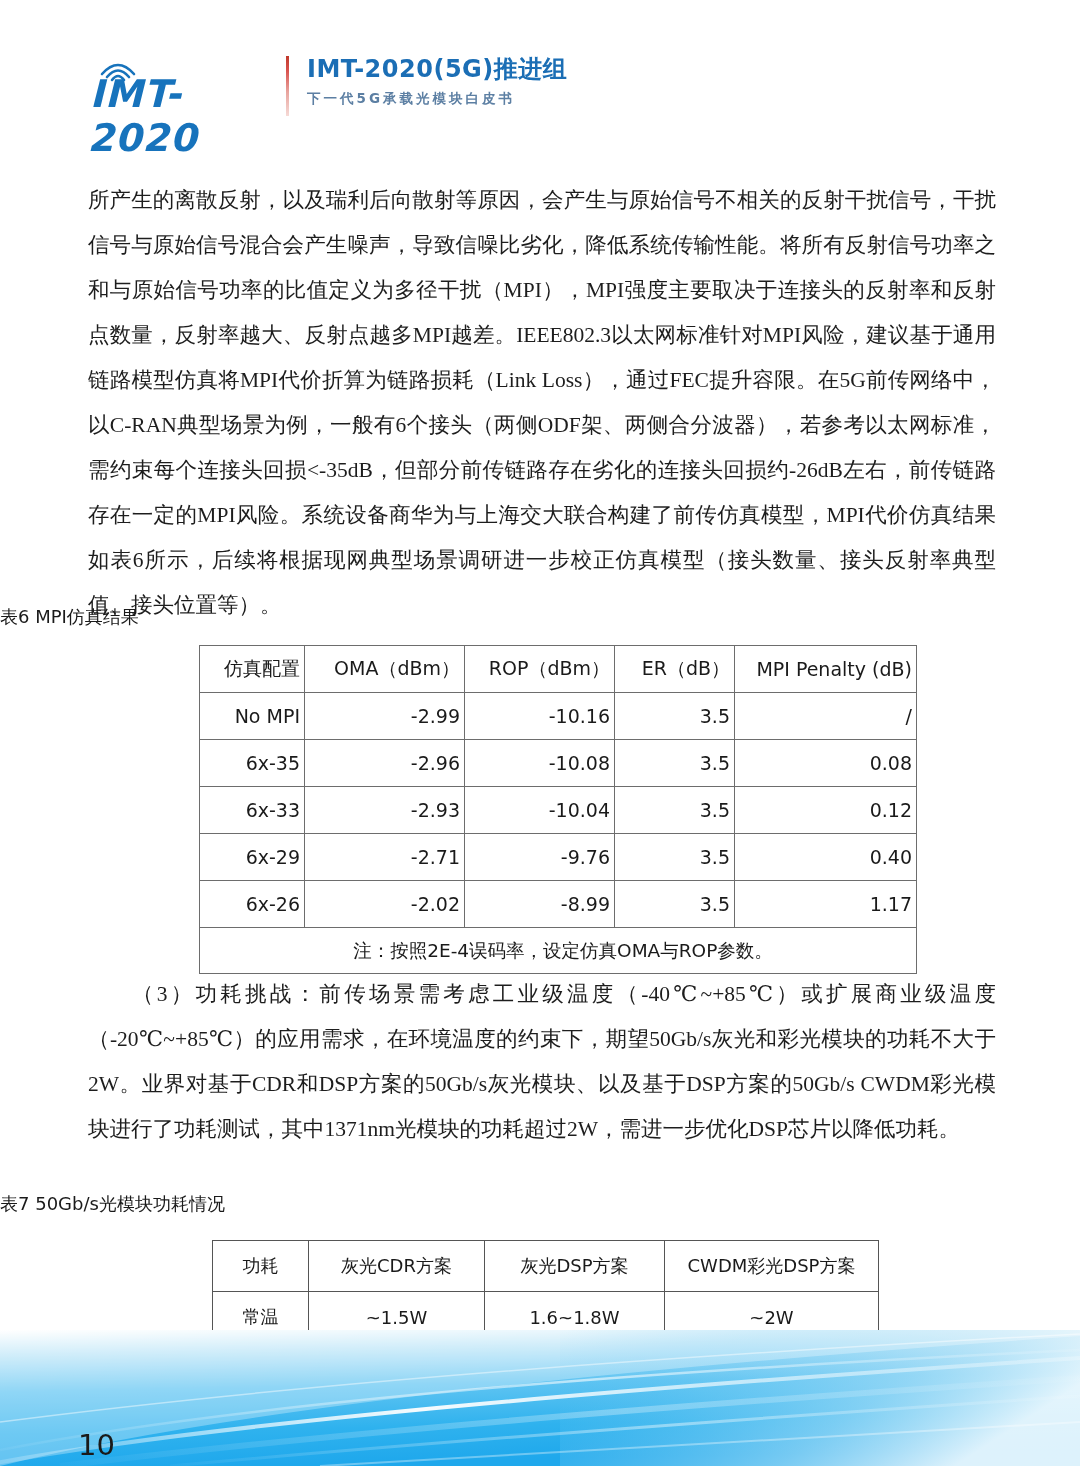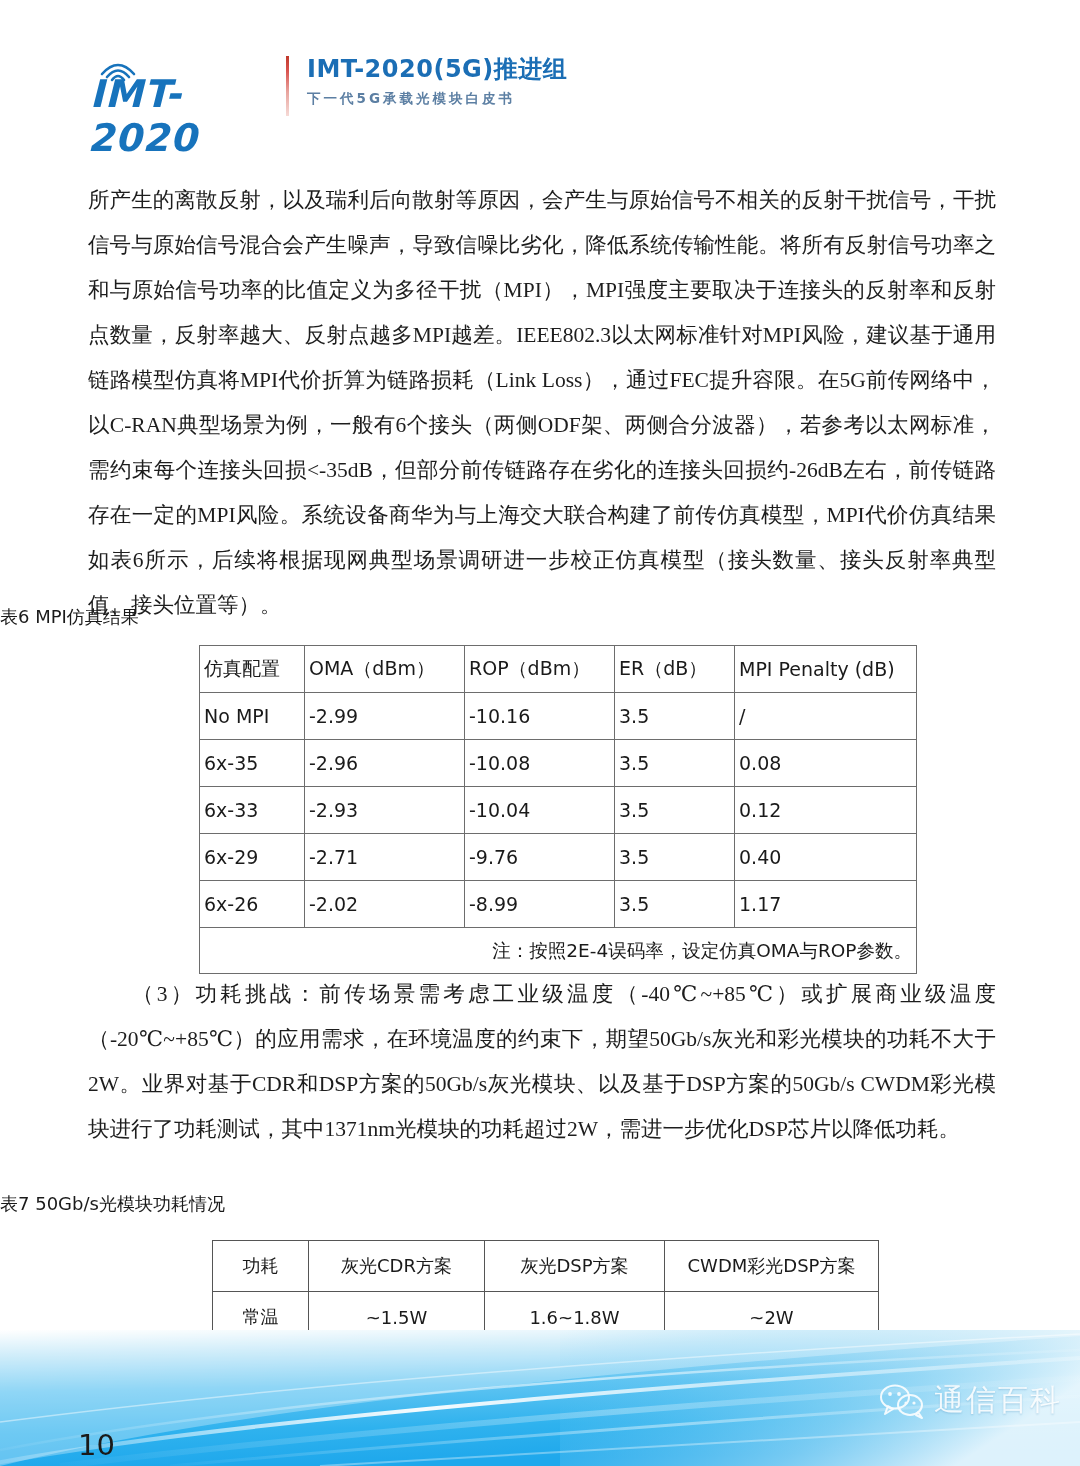--- a/index.html
+++ b/index.html
@@ -129,31 +129,31 @@
   table.t6 {
     border-collapse: collapse;
     width: 716px;
     background: #fff;
     table-layout: fixed;
   }
 
   table.t6 td, table.t6 th {
     border: 1px solid #6d6d6d;
     height: 47px;
-    text-align: left;
+    text-align: right;
     vertical-align: middle;
     font-family: "DejaVu Sans", sans-serif;
     font-size: 19px;
     font-weight: normal;
     color: #1a1a1a;
     padding: 0 4px;
   }
 
   table.t6 td.note {
-    text-align: right;
+    text-align: center;
     padding-left: 14px;
     font-size: 18.5px;
     height: 46px;
   }
 
   
   .tbl7-wrap {
     position: absolute;
     left: 212px;
     top: 1240px;
@@ -377,28 +377,15 @@
       <path d="M-20 136 Q 260 82 1080 28" stroke="url(#streak)" stroke-width="4" fill="none"></path>
       <path d="M0 120 Q 330 56 1080 20" stroke="url(#streak2)" stroke-width="2.5" fill="none"></path>
       <path d="M60 136 Q 420 92 1080 48" stroke="url(#streak2)" stroke-width="6" fill="none" opacity="0.5"></path>
       <path d="M170 136 Q 520 104 1080 66" stroke="url(#streak2)" stroke-width="3" fill="none" opacity="0.7"></path>
       <path d="M0 92 Q 400 40 1080 4" stroke="#ffffff" stroke-width="1.5" fill="none" opacity="0.45"></path>
       <path d="M320 136 Q 640 116 1080 92" stroke="#ffffff" stroke-width="2" fill="none" opacity="0.35"></path>
     </svg>
 
     <div class="page-number">10</div>
 
-    <div class="watermark">
-      <svg class="wm-icon" viewBox="0 0 48 36">
-        <ellipse cx="17" cy="14" rx="14" ry="11.5" fill="none" stroke="rgba(255,255,255,0.95)" stroke-width="2"></ellipse>
-        <path d="M10 23 L7 31 L15 26 Z" fill="none" stroke="rgba(255,255,255,0.95)" stroke-width="2" stroke-linejoin="round"></path>
-        <circle cx="12" cy="11" r="1.9" fill="rgba(255,255,255,0.95)"></circle>
-        <circle cx="21" cy="11" r="1.9" fill="rgba(255,255,255,0.95)"></circle>
-        <ellipse cx="32" cy="22" rx="12" ry="10" fill="none" stroke="rgba(255,255,255,0.95)" stroke-width="2"></ellipse>
-        <path d="M40 29 L44 35 L38 32 Z" fill="none" stroke="rgba(255,255,255,0.95)" stroke-width="2" stroke-linejoin="round"></path>
-        <circle cx="28" cy="20" r="1.6" fill="rgba(255,255,255,0.95)"></circle>
-        <circle cx="36" cy="20" r="1.6" fill="rgba(255,255,255,0.95)"></circle>
-      </svg>
-      <div class="wm-text">通信百科</div>
-    </div>
   </div>
 
 </div>
 
 </body></html>

